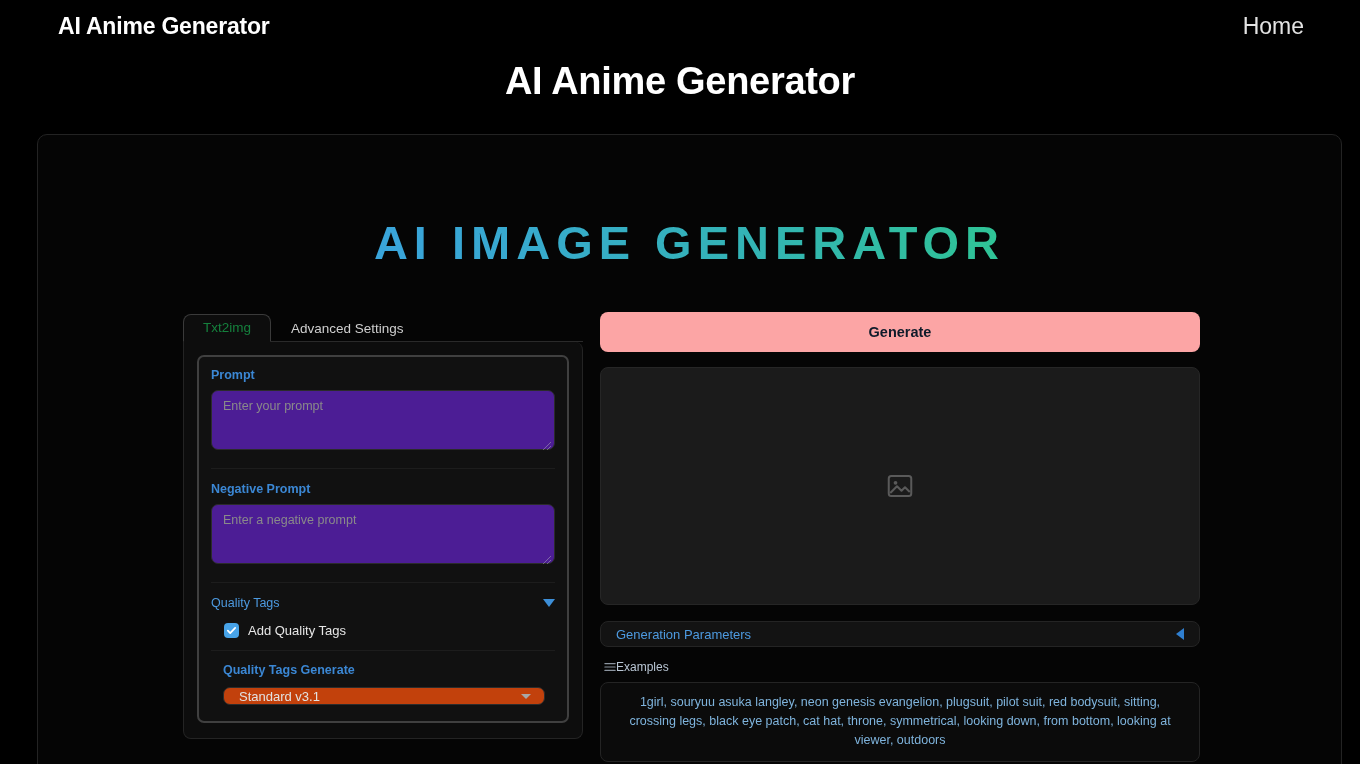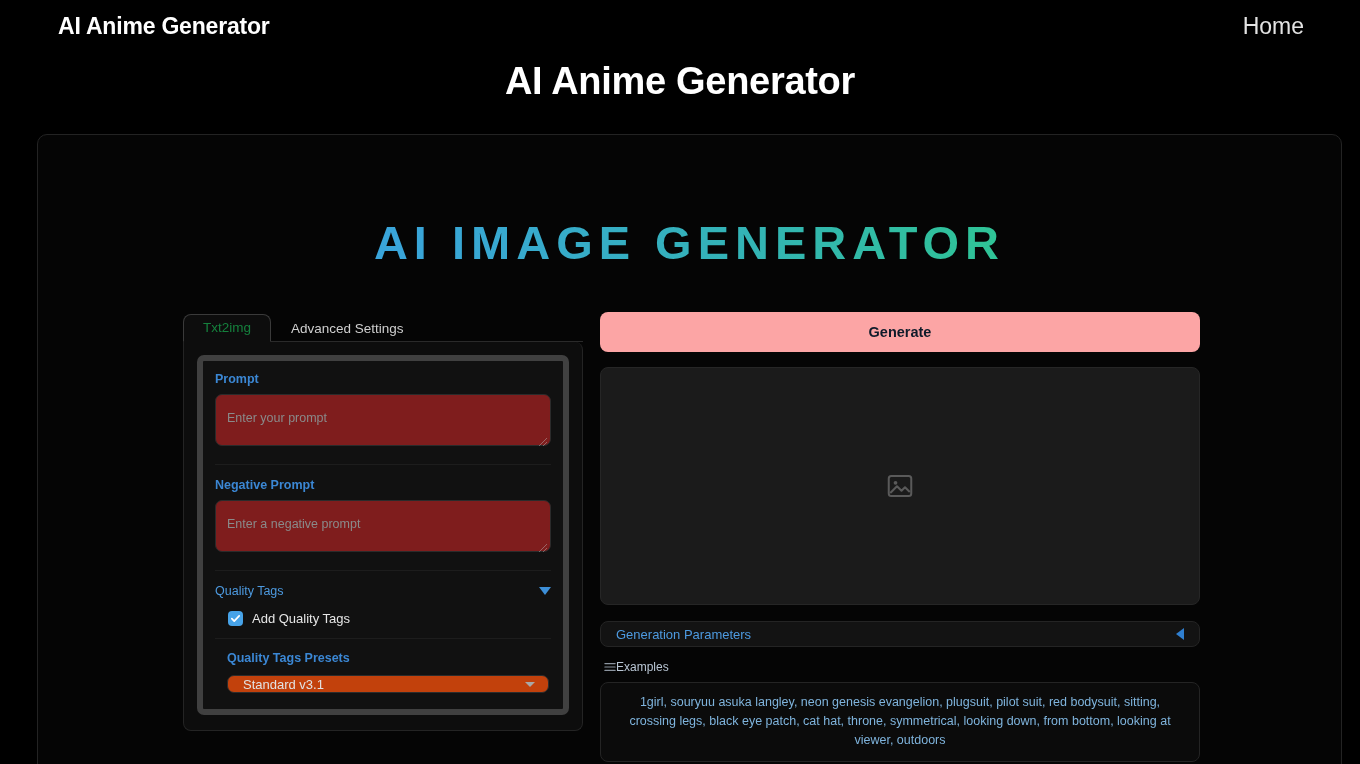--- a/index.html
+++ b/index.html
@@ -116,42 +116,42 @@
     background: #0d0d0d;
     border: 1px solid #242424;
     border-top: none;
     border-radius: 0 8px 8px 8px;
     padding: 13px 13px 15px 13px;
     min-height: 360px;
   }
 
   .field-group {
     background: #111111;
-    border: 6px solid #404040;
+    border: 2px solid #404040;
     border-radius: 7px;
     padding: 11px 12px 12px 12px;
     margin-bottom: 0;
   }
   .field-block { padding-bottom: 14px; border-bottom: 1px solid #1d1d1d; }
   .field-block:last-child { border-bottom: none; padding-bottom: 0; }
 
   .field-label {
     font-size: 12.5px;
     font-weight: bold;
     color: #3b87d4;
     margin-bottom: 8px;
   }
 
   .textarea-box {
     width: 100%;
-    height: 52px;
-    background: #7f1d1d;
+    height: 60px;
+    background: #4c1d95;
     border: 1px solid #2b2b2b;
     border-radius: 7px;
-    padding: 16px 11px;
+    padding: 8px 11px;
     font-size: 12.5px;
     font-family: "Liberation Sans", sans-serif;
     color: #9a9a9a;
     resize: none;
     position: relative;
   }
   .textarea-box::placeholder { color: #8a8a8a; }
   .ta-wrap { position: relative; }
   .resize-grip {
     position: absolute;
@@ -352,21 +352,21 @@
           <div class="checkbox-row">
             <span class="checkbox">
               <svg width="11" height="11" viewBox="0 0 12 12">
                 <path d="M2 6.2 L4.6 8.8 L10 3.2" stroke="#ffffff" stroke-width="1.9" fill="none" stroke-linecap="round" stroke-linejoin="round"></path>
               </svg>
             </span>
             <span class="checkbox-label">Add Quality Tags</span>
           </div>
 
           <div class="preset-block">
-            <div class="preset-label">Quality Tags Presets</div>
+            <div class="preset-label">Quality Tags Generate</div>
             <div class="select-box">
               <span>Standard v3.1</span>
               <span class="chev"></span>
             </div>
           </div>
 
         </div>
       </div>
     </div>
 

